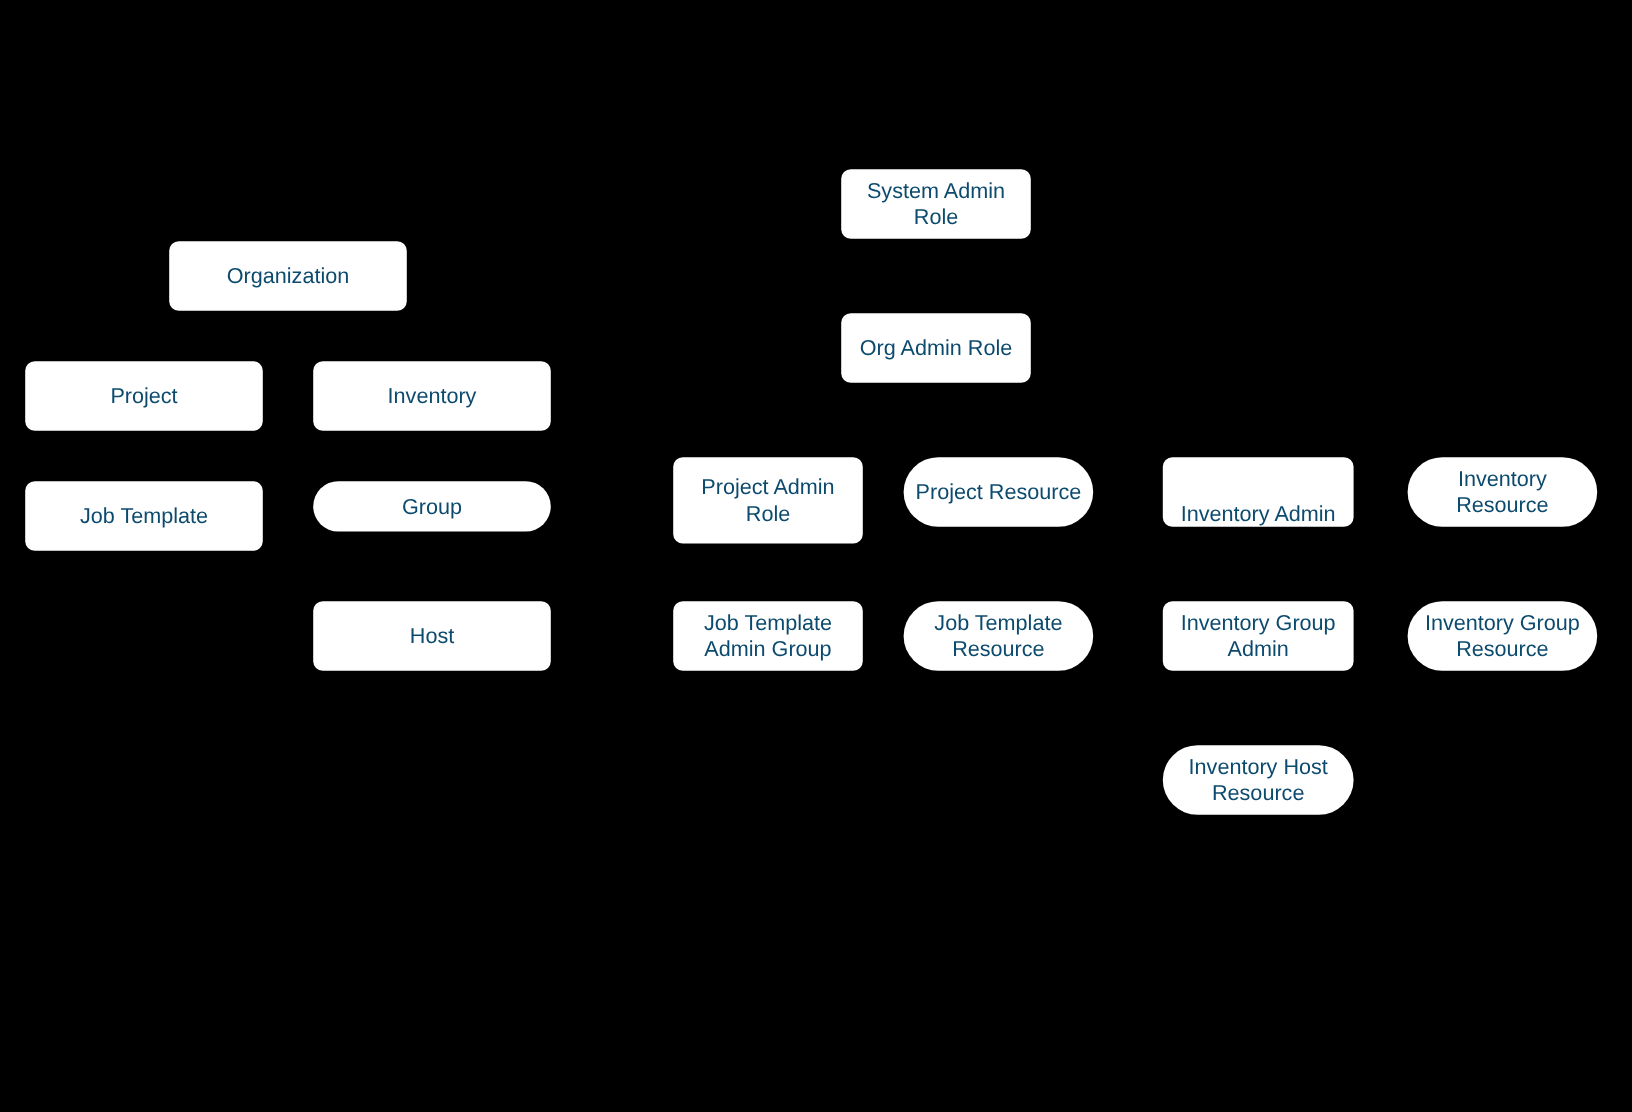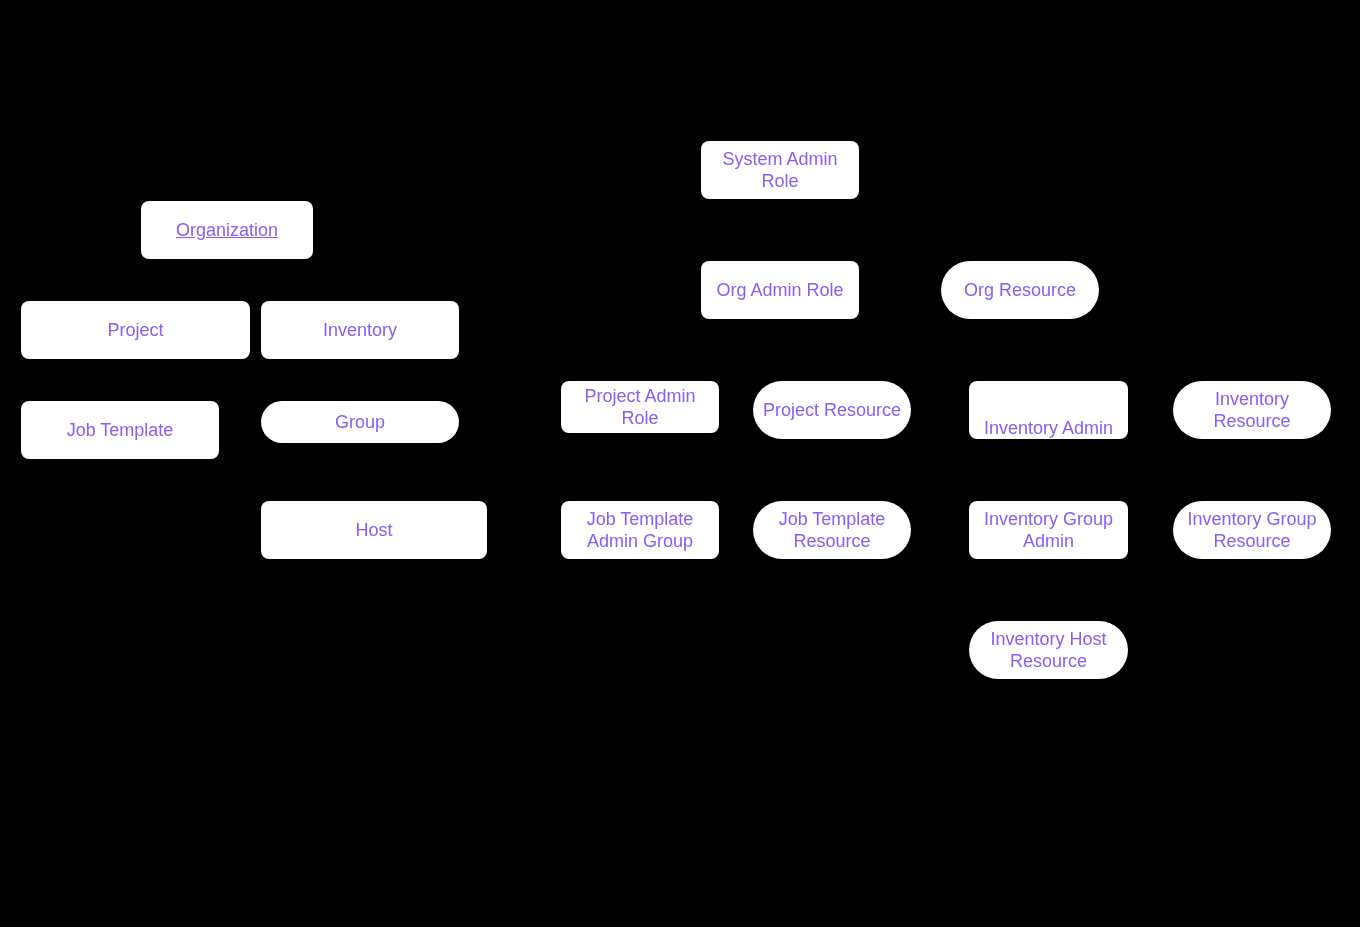--- a/index.html
+++ b/index.html
@@ -12,21 +12,21 @@
     width: 1360px;
     height: 927px;
     background: #000000;
     overflow: hidden;
     font-family: "Liberation Sans", sans-serif;
   }
   .node {
     position: absolute;
     box-sizing: border-box;
     background: #ffffff;
-    color: #8b5cf6;
+    color: #0c4a6e;
     display: flex;
     flex-direction: column;
     align-items: center;
     justify-content: center;
     text-align: center;
     font-size: 18px;
     line-height: 22px;
   }
   .node.rect {
     border-radius: 8px;
@@ -35,49 +35,46 @@
     border-radius: 29px;
   }
   .node-line {
     white-space: nowrap;
   }
 </style>
 </head>
 <body>
 
 <div class="canvas">
-    <div class="node rect" style="left: 141px; top: 201px; width: 172px; height: 58px; text-decoration: underline;">
+    <div class="node rect" style="left: 141px; top: 201px; width: 198px; height: 58px;">
       <div class="node-line">Organization</div>
     </div>
-    <div class="node rect" style="left: 21px; top: 301px; width: 229px; height: 58px;">
+    <div class="node rect" style="left: 21px; top: 301px; width: 198px; height: 58px;">
       <div class="node-line">Project</div>
     </div>
     <div class="node rect" style="left: 261px; top: 301px; width: 198px; height: 58px;">
       <div class="node-line">Inventory</div>
     </div>
     <div class="node rect" style="left: 21px; top: 401px; width: 198px; height: 58px;">
       <div class="node-line">Job Template</div>
     </div>
     <div class="node rect" style="left: 261px; top: 401px; width: 198px; height: 42px; border-radius: 21px;">
       <div class="node-line">Group</div>
     </div>
-    <div class="node rect" style="left: 261px; top: 501px; width: 226px; height: 58px;">
+    <div class="node rect" style="left: 261px; top: 501px; width: 198px; height: 58px;">
       <div class="node-line">Host</div>
     </div>
     <div class="node rect" style="left: 701px; top: 141px; width: 158px; height: 58px;">
       <div class="node-line">System Admin</div>
       <div class="node-line">Role</div>
     </div>
     <div class="node rect" style="left: 701px; top: 261px; width: 158px; height: 58px;">
       <div class="node-line">Org Admin Role</div>
     </div>
-    <div class="node pill" style="left: 941px; top: 261px; width: 158px; height: 58px;">
-      <div class="node-line">Org Resource</div>
-    </div>
-    <div class="node rect" style="left: 561px; top: 381px; width: 158px; height: 52px;">
+    <div class="node rect" style="left: 561px; top: 381px; width: 158px; height: 72px;">
       <div class="node-line">Project Admin</div>
       <div class="node-line">Role</div>
     </div>
     <div class="node pill" style="left: 753px; top: 381px; width: 158px; height: 58px;">
       <div class="node-line">Project Resource</div>
     </div>
     <div class="node rect" style="left: 969px; top: 381px; width: 159px; height: 58px; justify-content: flex-end;">
       <div class="node-line">Inventory Admin</div>
     </div>
     <div class="node pill" style="left: 1173px; top: 381px; width: 158px; height: 58px;">

